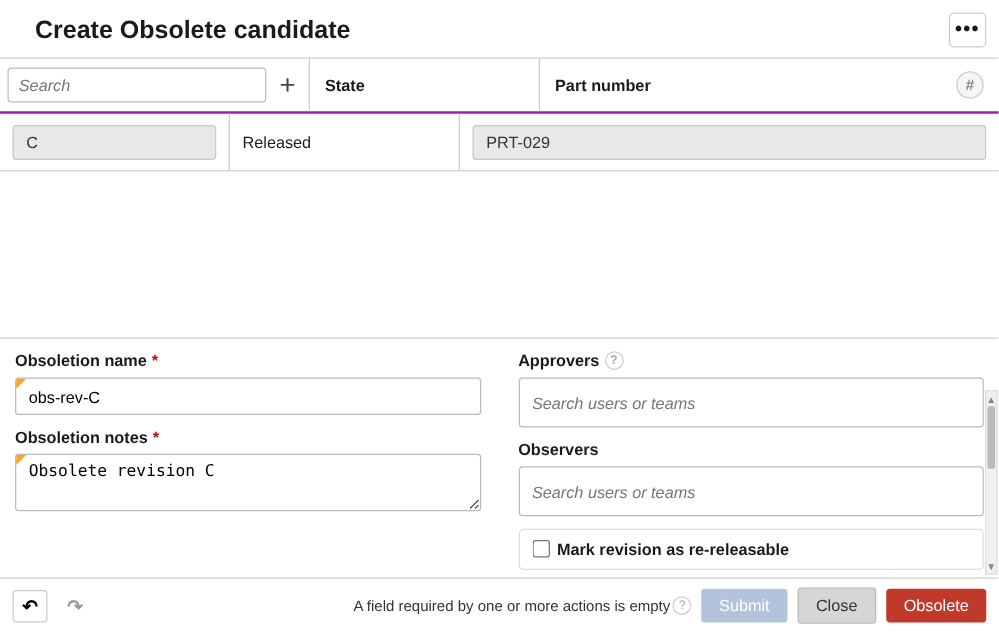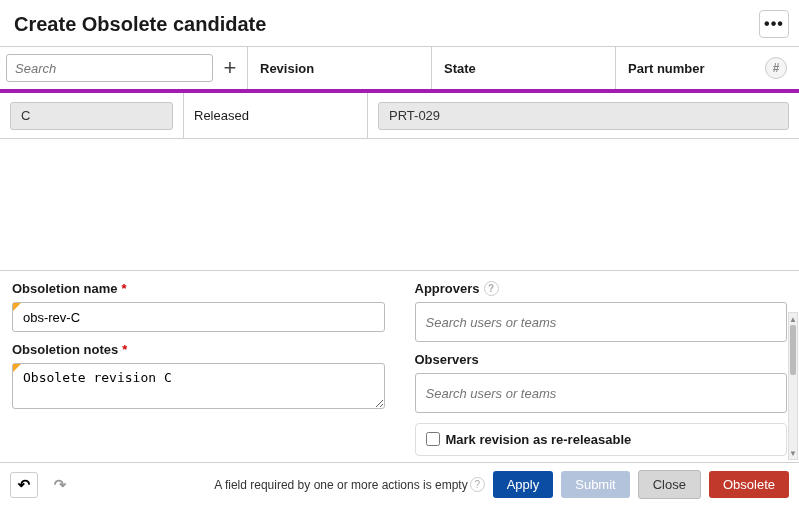--- a/index.html
+++ b/index.html
@@ -1,23 +1,23 @@
 <!DOCTYPE html>
 <html><head>
 <meta charset="utf-8">
 <style>
 * { box-sizing: border-box; margin: 0; padding: 0; }
 body { font-family: Arial, sans-serif; font-size: 13px; color: #1a1a1a; background: #fff; width: 799px; height: 506px; overflow: hidden; position: relative; }
 
-.header { display: flex; justify-content: space-between; align-items: center; padding: 10px 10px 8px 14px; }
+.header { display: flex; justify-content: space-between; align-items: center; padding: 10px 10px 8px 28px; }
 .title { font-size: 20px; font-weight: 600; }
 .more-btn { width: 30px; height: 28px; border: 1px solid #ccc; border-radius: 4px; background: #fff; display: flex; align-items: center; justify-content: center; cursor: pointer; }
 .more-btn span { font-size: 16px; font-weight: bold; line-height: 1; letter-spacing: 1px; }
 
-.top-row { display: flex; border-top: 1px solid #d0d0d0; border-bottom: 4px solid #a21caf; }
+.top-row { display: flex; border-top: 1px solid #d0d0d0; border-bottom: 2px solid #a21caf; }
 .search-cell { width: 248px; display: flex; align-items: center; padding: 6px 4px 6px 6px; border-right: 1px solid #d0d0d0; }
 .search-input { flex: 1; border: 1px solid #bbb; border-radius: 3px; padding: 6px 8px; font-size: 13px; font-style: italic; color: #777; outline: none; height: 28px; }
 .add-btn { width: 26px; height: 26px; margin-left: 4px; display: flex; align-items: center; justify-content: center; cursor: pointer; font-size: 22px; color: #444; background: none; border: none; }
 
 .col-header { padding: 10px 12px; font-weight: 600; border-right: 1px solid #d0d0d0; display: flex; align-items: center; justify-content: space-between; }
 .col-rev { width: 184px; }
 .col-state { width: 184px; }
 .col-part { flex: 1; border-right: none; }
 
 .hash-icon { width: 22px; height: 22px; border: 1px solid #ccc; border-radius: 50%; display: flex; align-items: center; justify-content: center; font-size: 12px; color: #888; background: #f5f5f5; cursor: pointer; }
@@ -77,21 +77,20 @@
     </div>
 </div>
 
 <div class="top-row">
   <div class="search-cell">
     <input class="search-input" placeholder="Search" style="">
     <button class="add-btn">
         <span>+</span>
       </button>
   </div>
-  <div class="col-header col-rev">Revision</div>
   <div class="col-header col-state">State</div>
   <div class="col-header col-part">
     <span>Part number</span>
     <span class="hash-icon">#</span>
   </div>
 </div>
 
 <div class="data-row">
   <div class="data-cell col-rev">
       <div class="readonly-field">C</div>
@@ -150,17 +149,16 @@
   <button class="undo-btn">
       <span>↶</span>
     </button>
   <button class="redo-btn">
       <span>↷</span>
     </button>
   <div class="footer-msg">
     <span>A field required by one or more actions is empty</span>
     <span class="help-icon">?</span>
   </div>
-  <button class="btn btn-apply">Apply</button>
   <button class="btn btn-submit">Submit</button>
   <button class="btn btn-close">Close</button>
   <button class="btn btn-obsolete">Obsolete</button>
 </div>
 
 </body></html>

